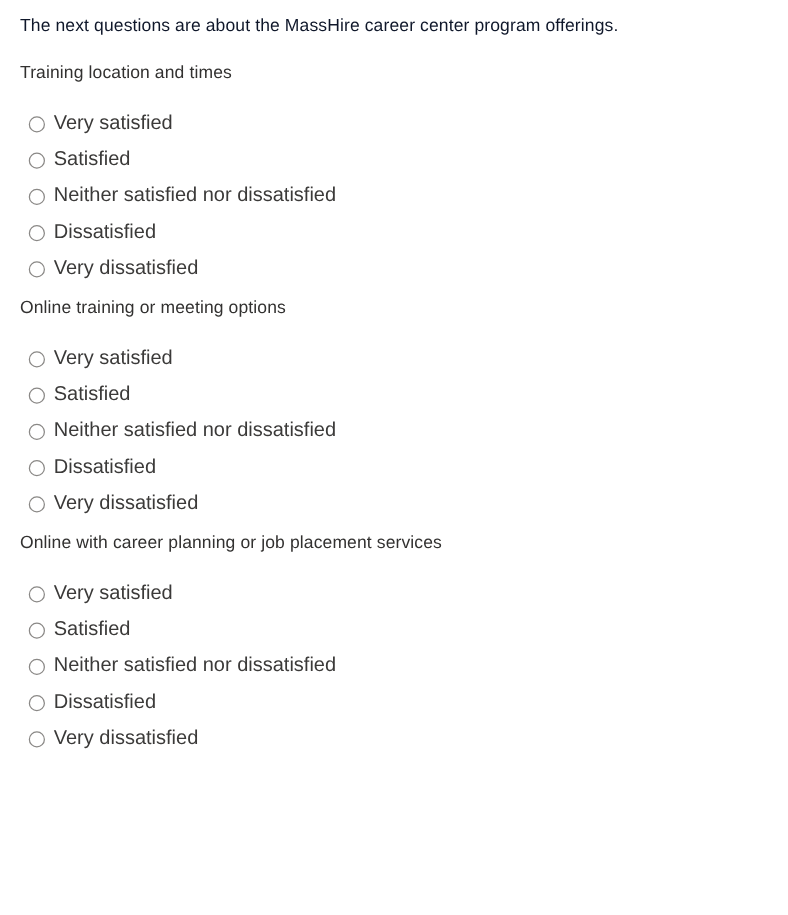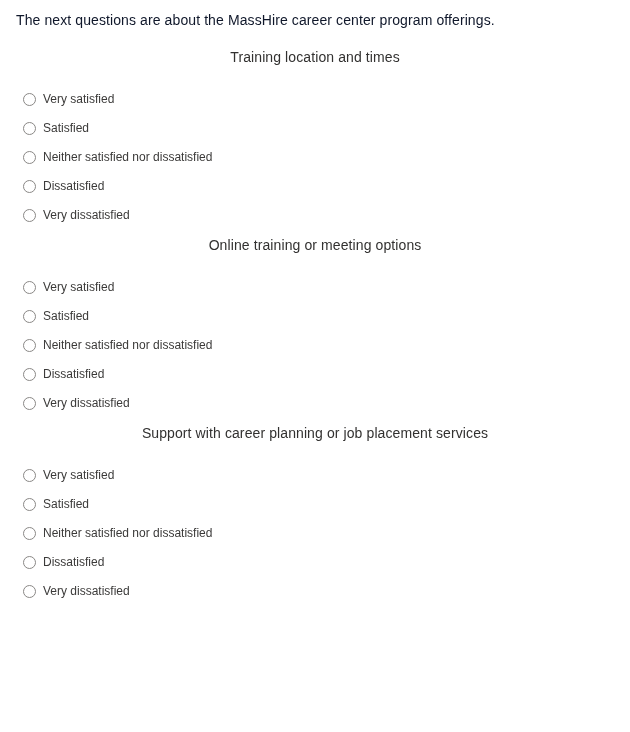--- a/index.html
+++ b/index.html
@@ -20,21 +20,20 @@
   }
   .intro {
     font-size: 14px;
     line-height: 16px;
     margin: 0 0 21px 0;
     color: #0f172a;
     letter-spacing: 0.1px;
   }
   .question {
     margin: 0;
-    text-align: center;
   }
   .question + .question {
   }
   .q-title {
     font-size: 14px;
     line-height: 16px;
     margin: 0 0 27px 0;
     font-weight: 400;
     color: #323130;
     letter-spacing: 0.1px;
@@ -55,21 +54,21 @@
   .radio-circle {
     width: 13px;
     height: 13px;
     min-width: 13px;
     border: 1px solid #8a8886;
     border-radius: 50%;
     background: #ffffff;
     display: inline-block;
   }
   .option-label {
-    font-size: 12px;
+    font-size: 16px;
     line-height: 14px;
     margin-left: 7px;
     color: #3b3a39;
     white-space: nowrap;
   }
 </style>
 </head>
 <body>
 
 <div class="page">
@@ -122,21 +121,21 @@
         <span class="option-label">Dissatisfied</span>
       </li>
       <li class="option-row">
         <span class="radio-circle"></span>
         <span class="option-label">Very dissatisfied</span>
       </li>
     </ul>
   </div>
 
   <div class="question">
-    <p class="q-title">Support with career planning or job placement services</p>
+    <p class="q-title">Online with career planning or job placement services</p>
     <ul class="options">
       <li class="option-row">
         <span class="radio-circle"></span>
         <span class="option-label">Very satisfied</span>
       </li>
       <li class="option-row">
         <span class="radio-circle"></span>
         <span class="option-label">Satisfied</span>
       </li>
       <li class="option-row">

